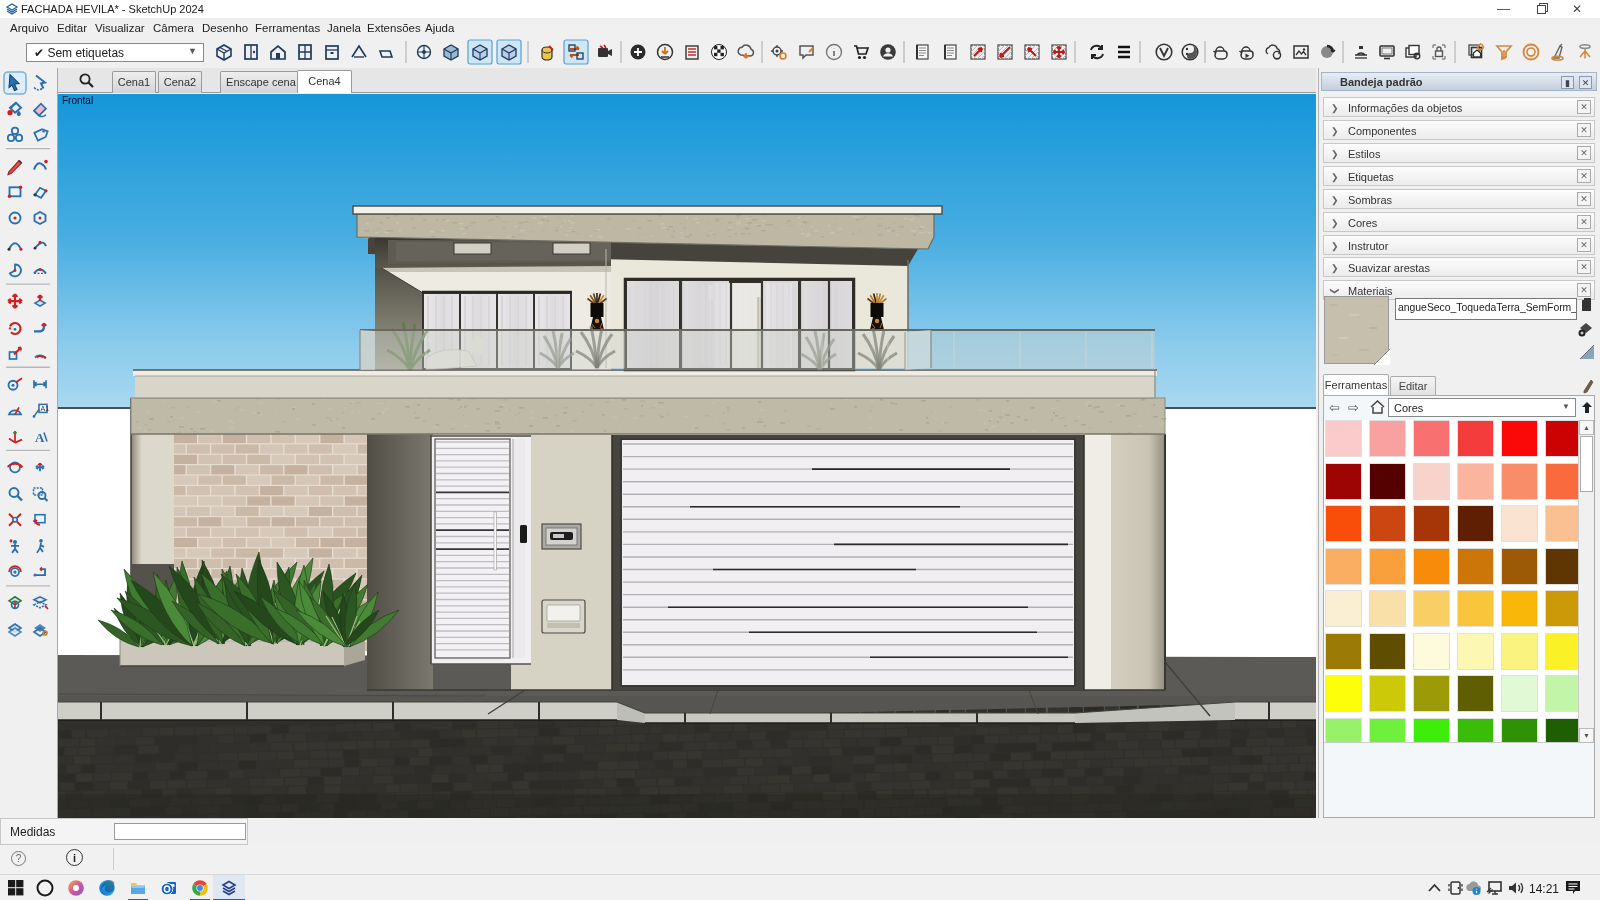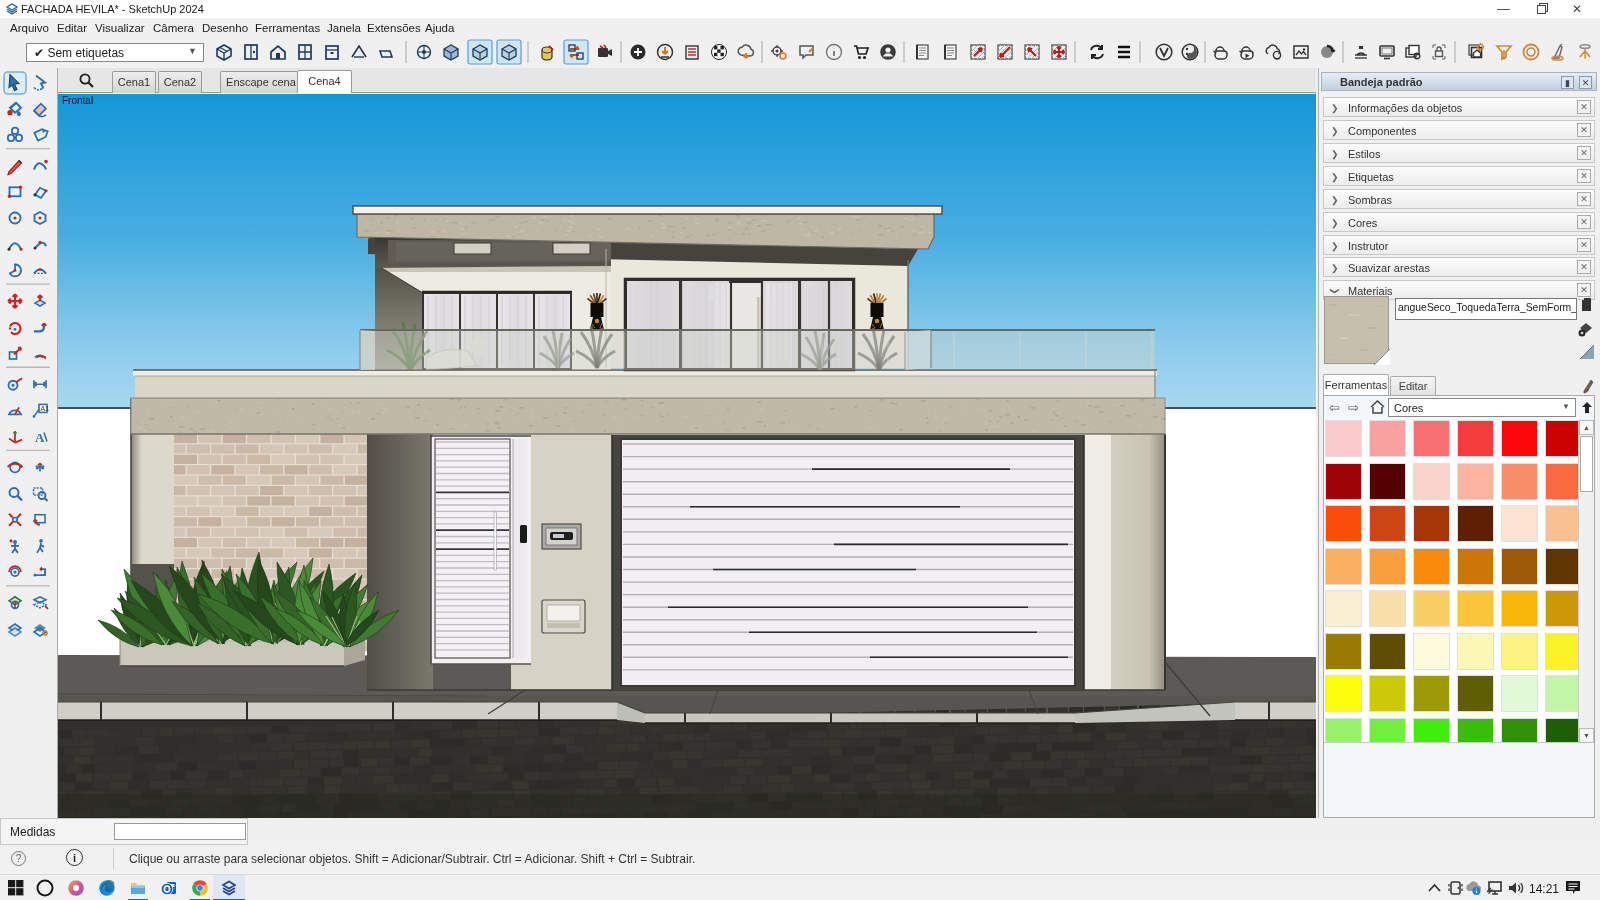--- a/index.html
+++ b/index.html
@@ -2761,21 +2761,20 @@
 </div>
 <div id="medidas">
  <div id="medbox"></div>
  <span class="abs" style="left:10px;top:7px;font-size:12px;color:#222">Medidas</span>
  <div class="abs" style="left:114px;top:5px;width:132px;height:17px;background:#fff;border:1px solid #999"></div>
 </div>
 <div id="statusbar">
  <span class="abs" style="left:11px;top:6px;width:15px;height:15px;border:1.5px solid #777;border-radius:50%;color:#666;font-size:10px;text-align:center;line-height:14px">?</span>
  <span class="abs" style="left:66px;top:4px;width:17px;height:17px;border:1.5px solid #333;border-radius:50%;color:#222;font-size:11px;font-weight:bold;text-align:center;line-height:16px">i</span>
  <div class="abs" style="left:113px;top:3px;width:1px;height:22px;background:#ccc"></div>
- <span class="abs" style="left:129px;top:7px">Clique ou arraste para selecionar objetos. Shift = Adicionar/Subtrair. Ctrl = Adicionar. Shift + Ctrl = Subtrair.</span>
 </div>
 <div id="taskbar"><svg id="tbar" width="1600" height="26">
       <g transform="translate(8,5)">
         <g fill="#1a1a1a">
           <rect x="0" y="0" width="7.2" height="7.2"></rect>
           <rect x="8.2" y="0" width="7.2" height="7.2"></rect>
           <rect x="0" y="8.2" width="7.2" height="7.2"></rect>
           <rect x="8.2" y="8.2" width="7.2" height="7.2"></rect>
         </g>
       </g>

